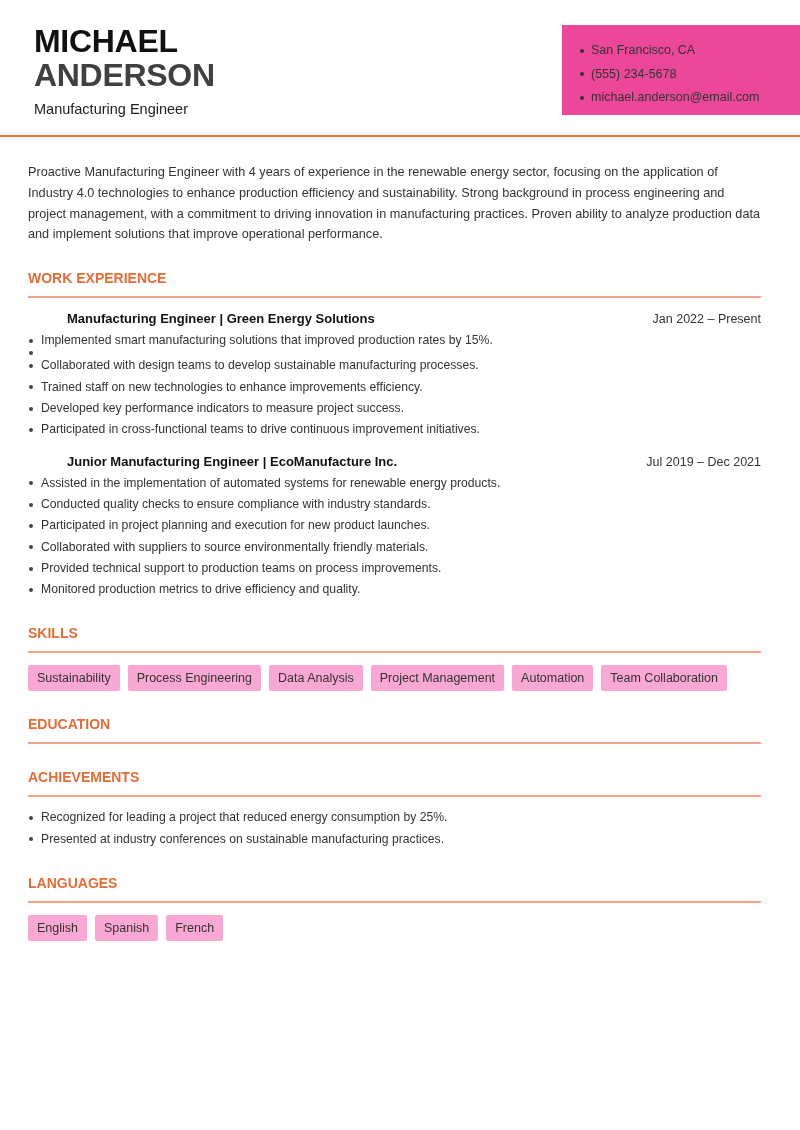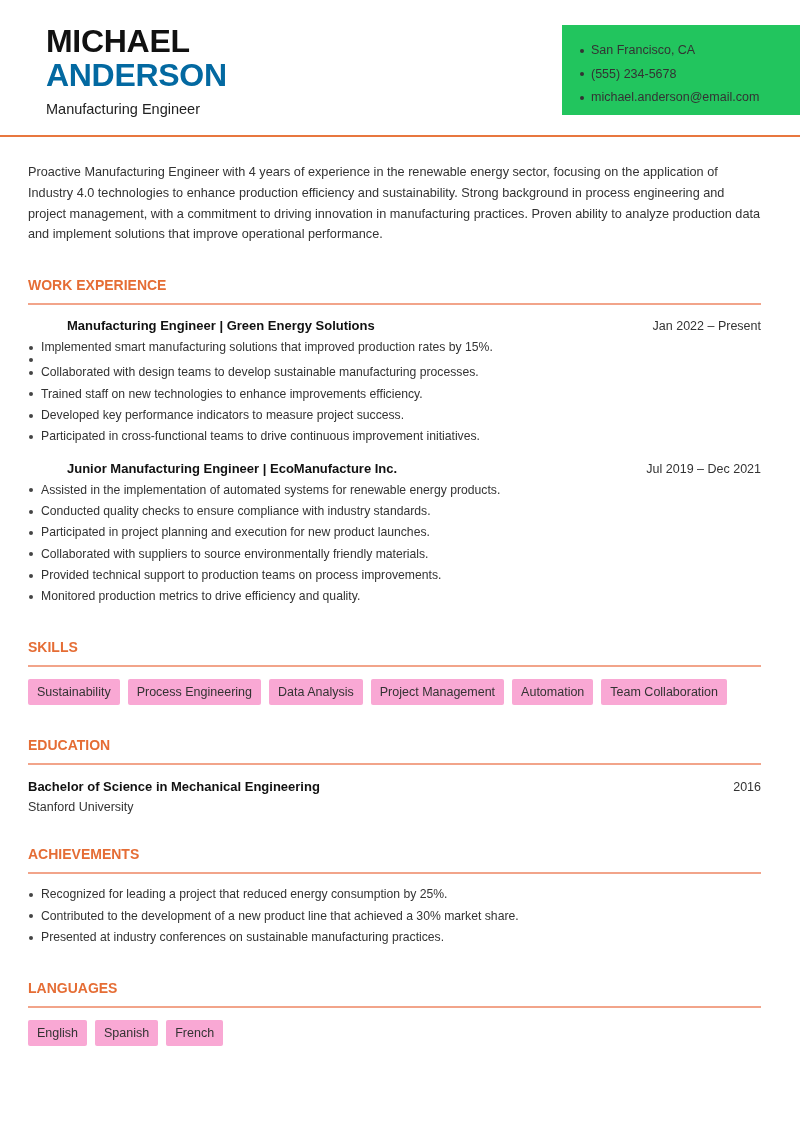--- a/index.html
+++ b/index.html
@@ -1,32 +1,32 @@
 <!DOCTYPE html>
 <html><head>
   <meta charset="utf-8">
   <style>
     * { box-sizing: border-box; margin: 0; padding: 0; }
     html, body { width: 800px; height: 1130px; background: #ffffff; }
     body { font-family: "Liberation Sans", "DejaVu Sans", sans-serif; color: #222; position: relative; overflow: hidden; }
 
     .header { position: relative; height: 137px; border-bottom: 2px solid #e8773f; }
-    .name-block { position: absolute; left: 46px; top: 24px; }
+    .name-block { position: absolute; left: 34px; top: 24px; }
     .first-name { font-size: 32px; font-weight: 700; color: #111; line-height: 34px; letter-spacing: -0.3px; }
-    .last-name { font-size: 32px; font-weight: 700; color: #0369a1; line-height: 34px; letter-spacing: -0.3px; }
+    .last-name { font-size: 32px; font-weight: 700; color: #404040; line-height: 34px; letter-spacing: -0.3px; }
     .job-title { font-size: 14.5px; color: #222; margin-top: 9px; }
 
-    .contact-box { position: absolute; left: 562px; top: 25px; width: 238px; height: 90px; background: #22c55e; padding: 14px 0 0 18px; }
+    .contact-box { position: absolute; left: 562px; top: 25px; width: 238px; height: 90px; background: #ec4899; padding: 14px 0 0 18px; }
     .contact-item { font-size: 12.5px; color: #333; line-height: 23.5px; display: flex; align-items: center; }
     .bullet { display: inline-block; width: 4px; height: 4px; border-radius: 50%; background: #333; margin-right: 7px; flex-shrink: 0; }
 
     .content { position: absolute; left: 28px; top: 162px; width: 733px; }
     .summary { font-size: 12.7px; line-height: 20.8px; color: #333; }
 
-    .section-title { font-size: 14px; font-weight: 700; color: #e56d35; margin-top: 32px; padding-bottom: 10px; border-bottom: 2px solid #f2a48a; }
+    .section-title { font-size: 14px; font-weight: 700; color: #e56d35; margin-top: 25px; padding-bottom: 10px; border-bottom: 2px solid #f2a48a; }
 
     .job { margin-top: 13px; }
     .job-head { display: flex; justify-content: space-between; align-items: baseline; padding-left: 39px; }
     .job-role { font-size: 13px; font-weight: 700; color: #111; }
     .job-date { font-size: 12.5px; color: #333; }
     .bullets { margin-top: 4px; }
     .bullet-row { display: flex; align-items: center; font-size: 12.2px; color: #333; line-height: 21.3px; }
     .bullet-row .bullet { margin-left: 1px; margin-right: 8px; background: #444; }
 
     .tags { display: flex; gap: 8px; margin-top: 12px; }
@@ -137,37 +137,26 @@
   <div class="tags">
     <span class="tag">Sustainability</span>
     <span class="tag">Process Engineering</span>
     <span class="tag">Data Analysis</span>
     <span class="tag">Project Management</span>
     <span class="tag">Automation</span>
     <span class="tag">Team Collaboration</span>
   </div>
 
   <div class="section-title">EDUCATION</div>
-  <div class="edu">
-    <div class="edu-head">
-      <span class="edu-degree">Bachelor of Science in Mechanical Engineering</span>
-      <span class="edu-year">2016</span>
-    </div>
-    <div class="edu-school">Stanford University</div>
-  </div>
 
   <div class="section-title">ACHIEVEMENTS</div>
   <div class="bullets" style="margin-top:10px">
     <div class="bullet-row">
         <span class="bullet"></span>
         <span>Recognized for leading a project that reduced energy consumption by 25%.</span>
-      </div>
-    <div class="bullet-row">
-        <span class="bullet"></span>
-        <span>Contributed to the development of a new product line that achieved a 30% market share.</span>
       </div>
     <div class="bullet-row">
         <span class="bullet"></span>
         <span>Presented at industry conferences on sustainable manufacturing practices.</span>
       </div>
   </div>
 
   <div class="section-title">LANGUAGES</div>
   <div class="tags">
     <span class="tag">English</span>

